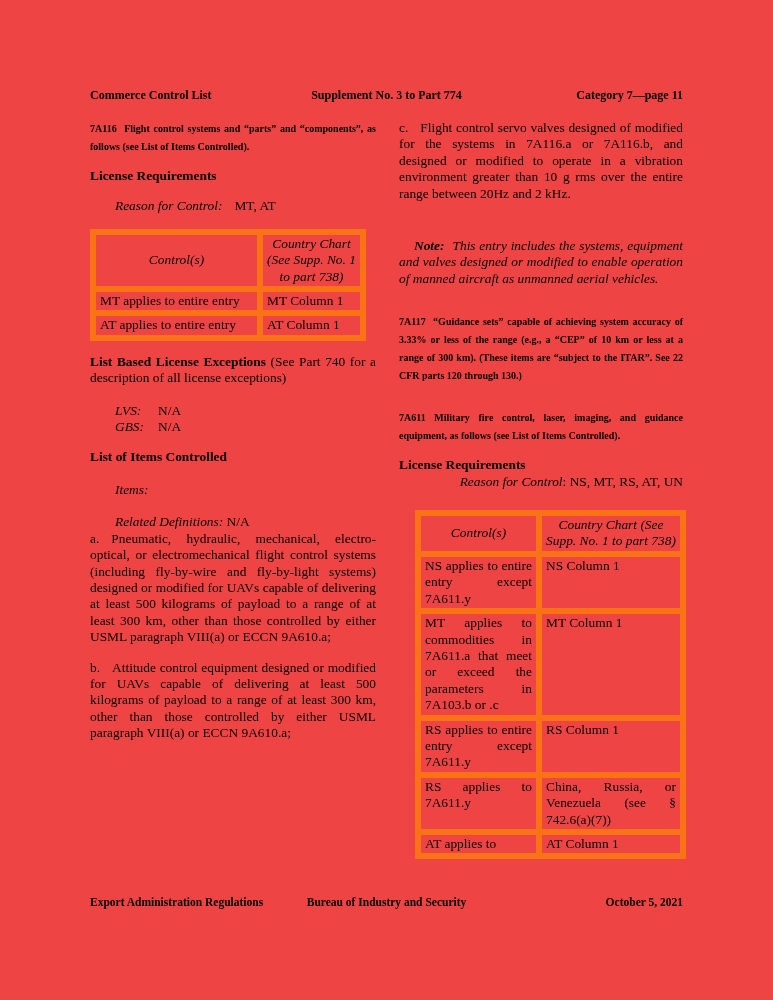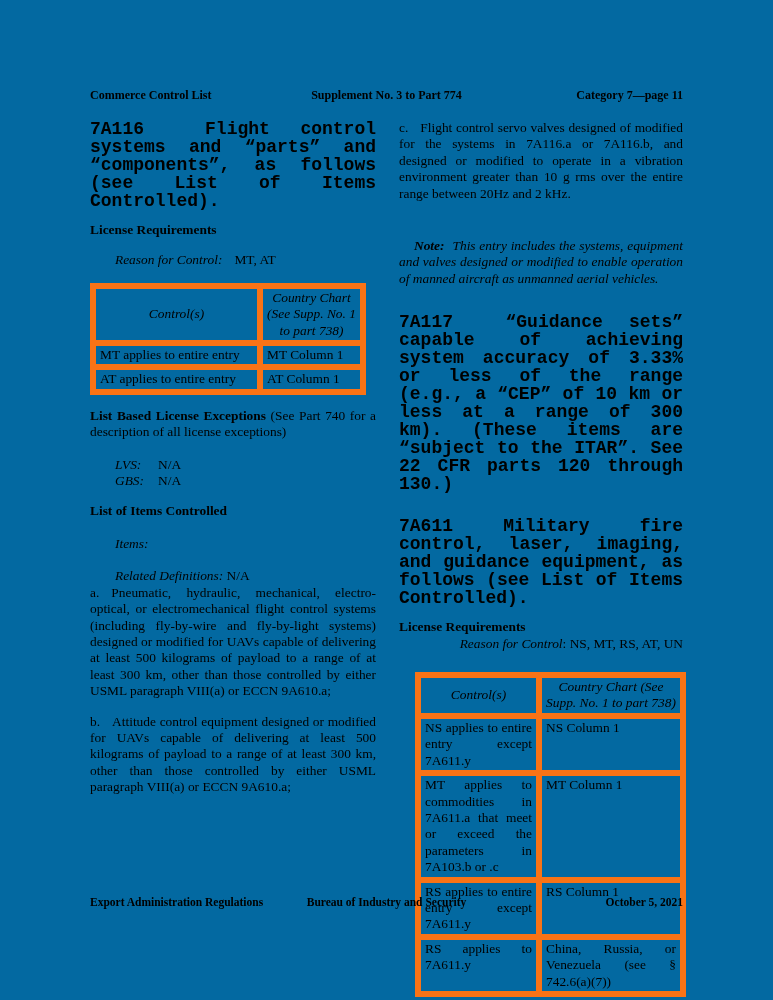--- a/index.html
+++ b/index.html
@@ -1,19 +1,19 @@
 <!DOCTYPE html>
 <html><head>
 <meta charset="utf-8">
 <style>
   html,body{margin:0;padding:0;background:#e8e8e8;}
   .page{
     position:relative;
     width:773px;height:1000px;
-    background:#0369a1;
+    background:#ef4444;
     font-family:"Liberation Serif", serif;
     color:#000;
     margin:0 auto;
     overflow:hidden;
   }
   .hdr{
     position:absolute;left:90px;top:88px;width:593px;
     display:flex;align-items:baseline;
     font-weight:bold;font-size:12px;line-height:14px;
   }
@@ -26,21 +26,21 @@
     font-weight:bold;font-size:11.5px;line-height:14px;
   }
   .ftr .f-left{flex:1;text-align:left;}
   .ftr .f-center{flex:1.3;text-align:center;}
   .ftr .f-right{flex:1;text-align:right;}
 
   .col{position:absolute;top:120px;font-size:13.4px;line-height:16.4px;text-align:justify;}
   .col-left{left:90px;width:286px;}
   .col-right{left:399px;width:284px;}
 
-  .eccn-heading{font-weight:bold;font-size:18px;line-height:18px;text-align:justify;font-family:Liberation Mono, monospace;}
+  .eccn-heading{font-weight:bold;font-size:10px;line-height:18px;text-align:justify;}
   .sect-heading{font-weight:bold;}
   .ital{font-style:italic;}
   .boldital{font-weight:bold;font-style:italic;}
 
   .mb-sm{margin-bottom:12px;}
   .mb-md{margin-bottom:14px;}
   .mb-lg{margin-bottom:16px;}
 
   .indent1{padding-left:25px;text-align:left;}
   .hang{padding-left:40px;text-indent:-15px;}
@@ -172,20 +172,24 @@
         <td>MT Column 1</td>
       </tr>
       <tr>
         <td>RS applies to entire entry except 7A611.y</td>
         <td>RS Column 1</td>
       </tr>
       <tr>
         <td>RS applies to 7A611.y</td>
         <td>China, Russia, or Venezuela (see § 742.6(a)(7))</td>
       </tr>
+      <tr>
+        <td>AT applies to</td>
+        <td>AT Column 1</td>
+      </tr>
     </tbody>
       </table>
 
   </div>
 
   <div class="ftr">
     <span class="f-left">Export Administration Regulations</span>
     <span class="f-center">Bureau of Industry and Security</span>
     <span class="f-right">October 5, 2021</span>
   </div>

